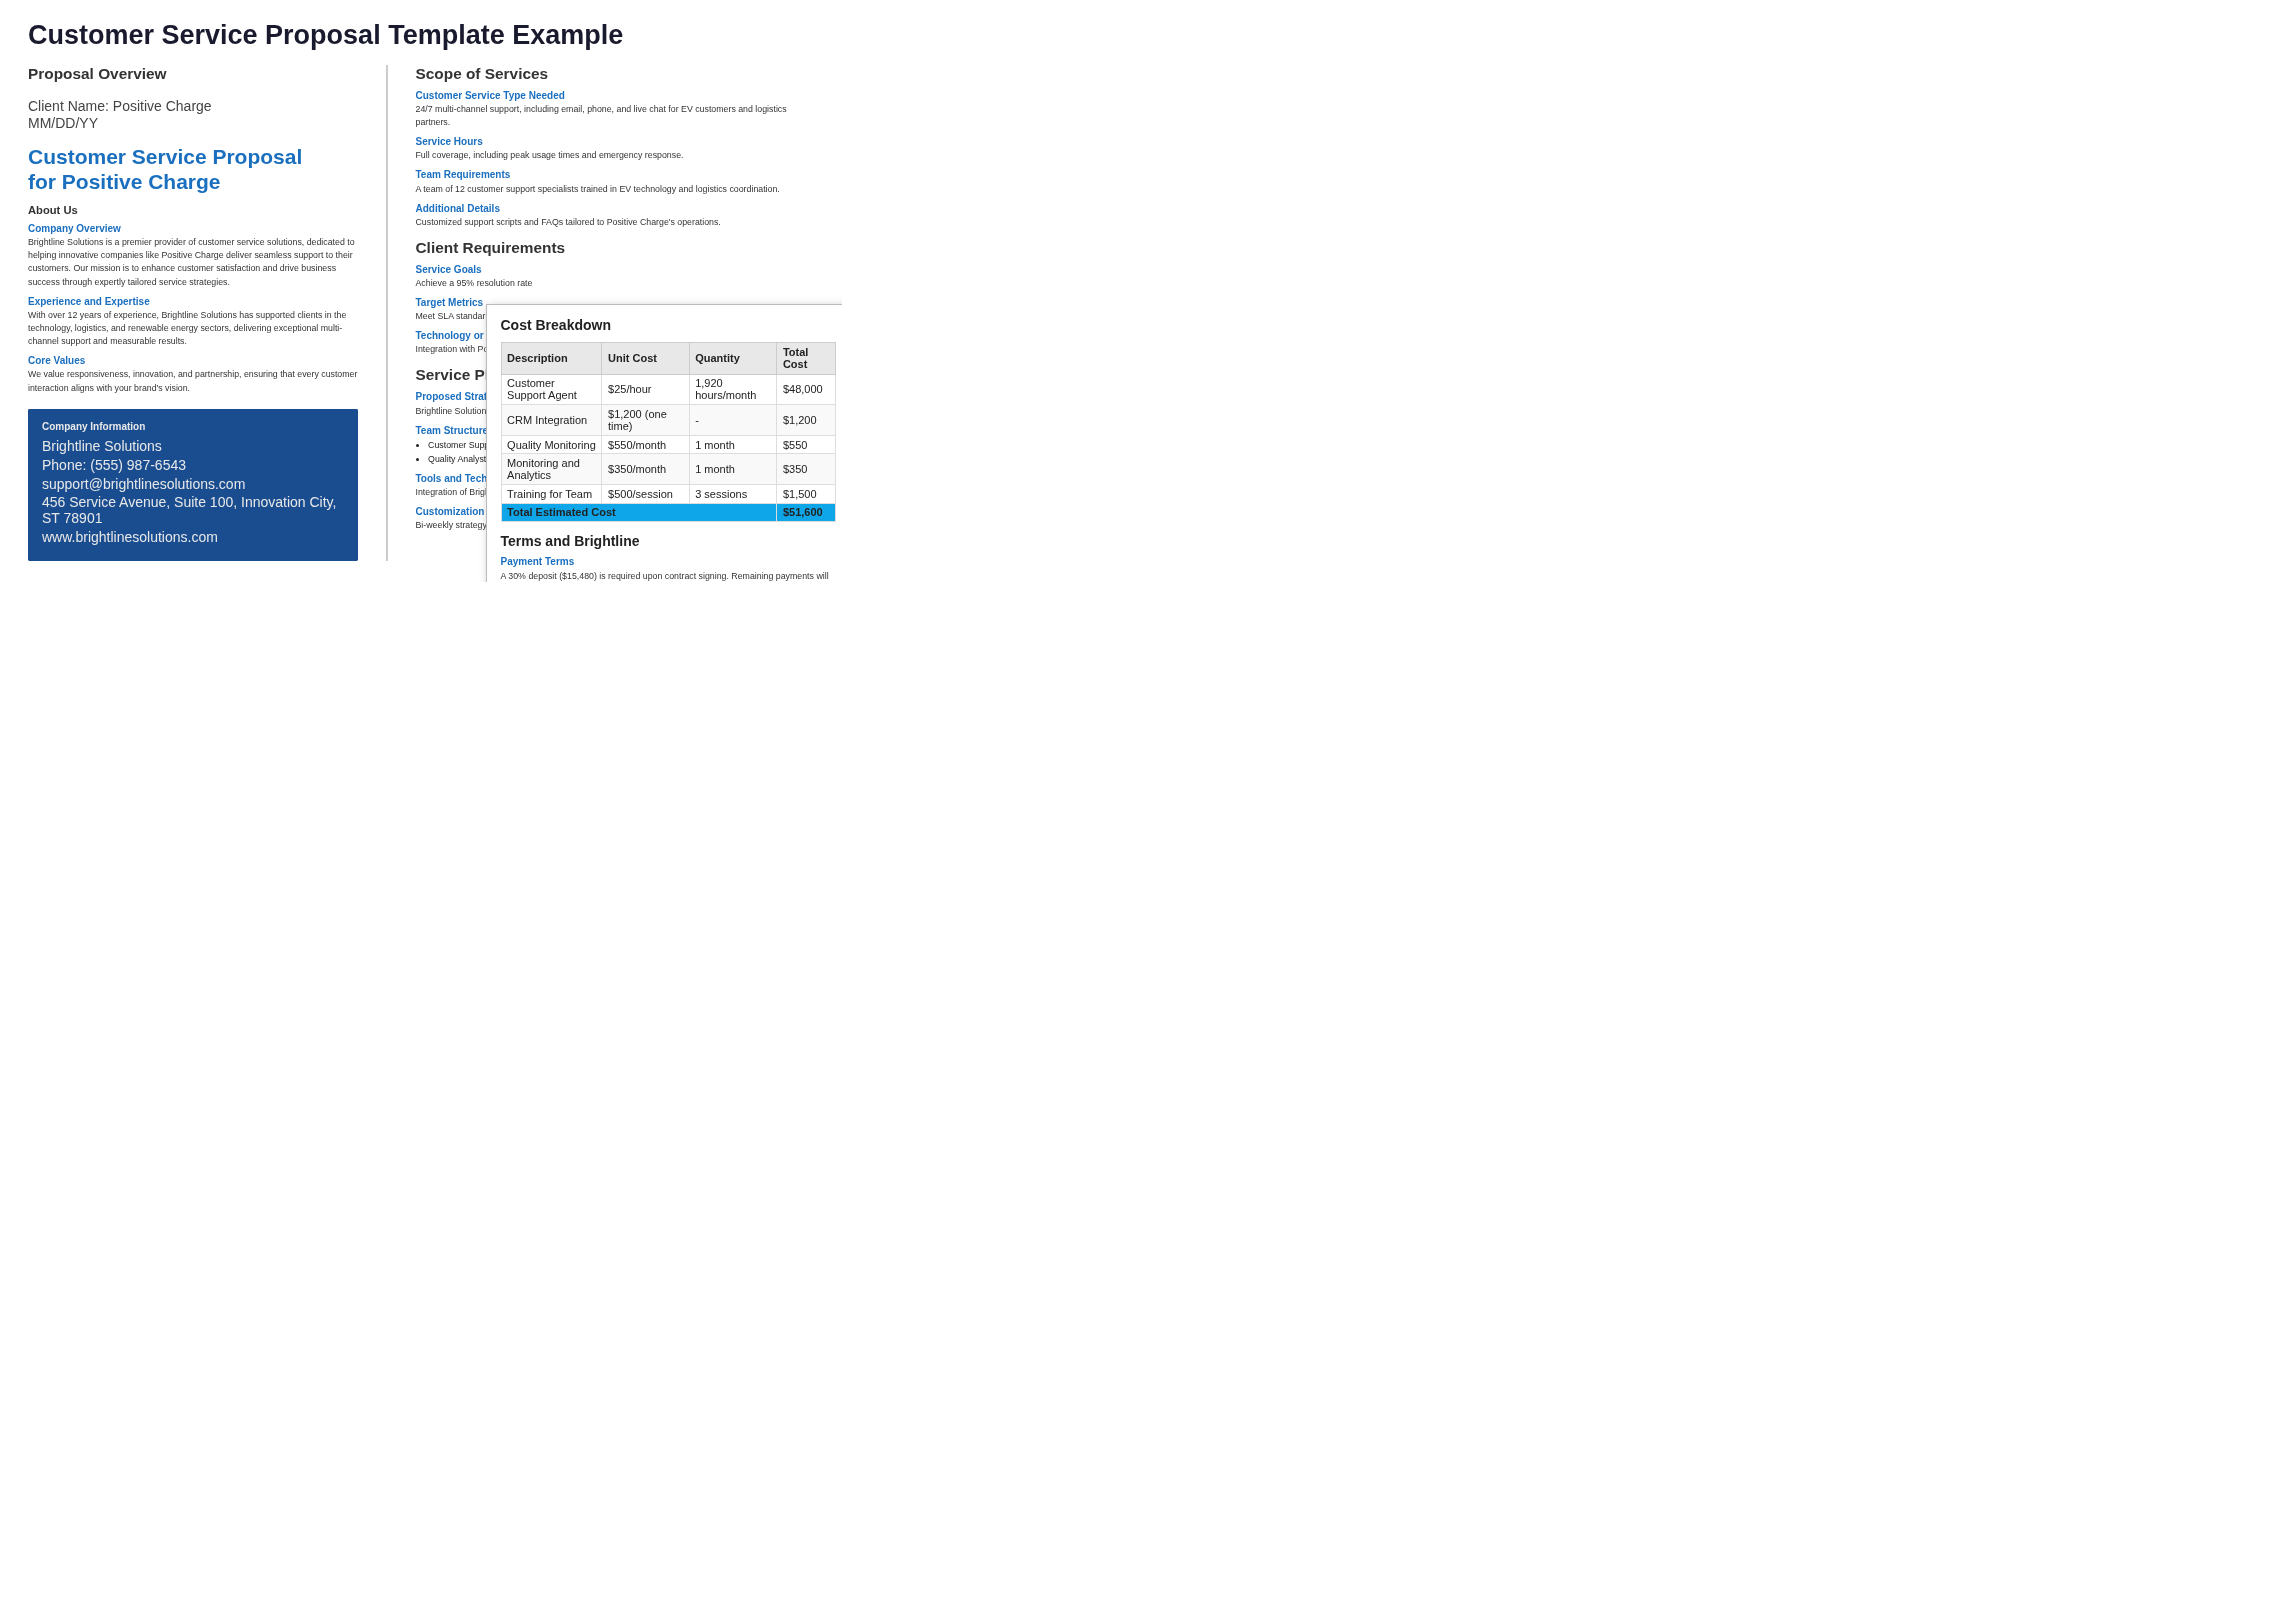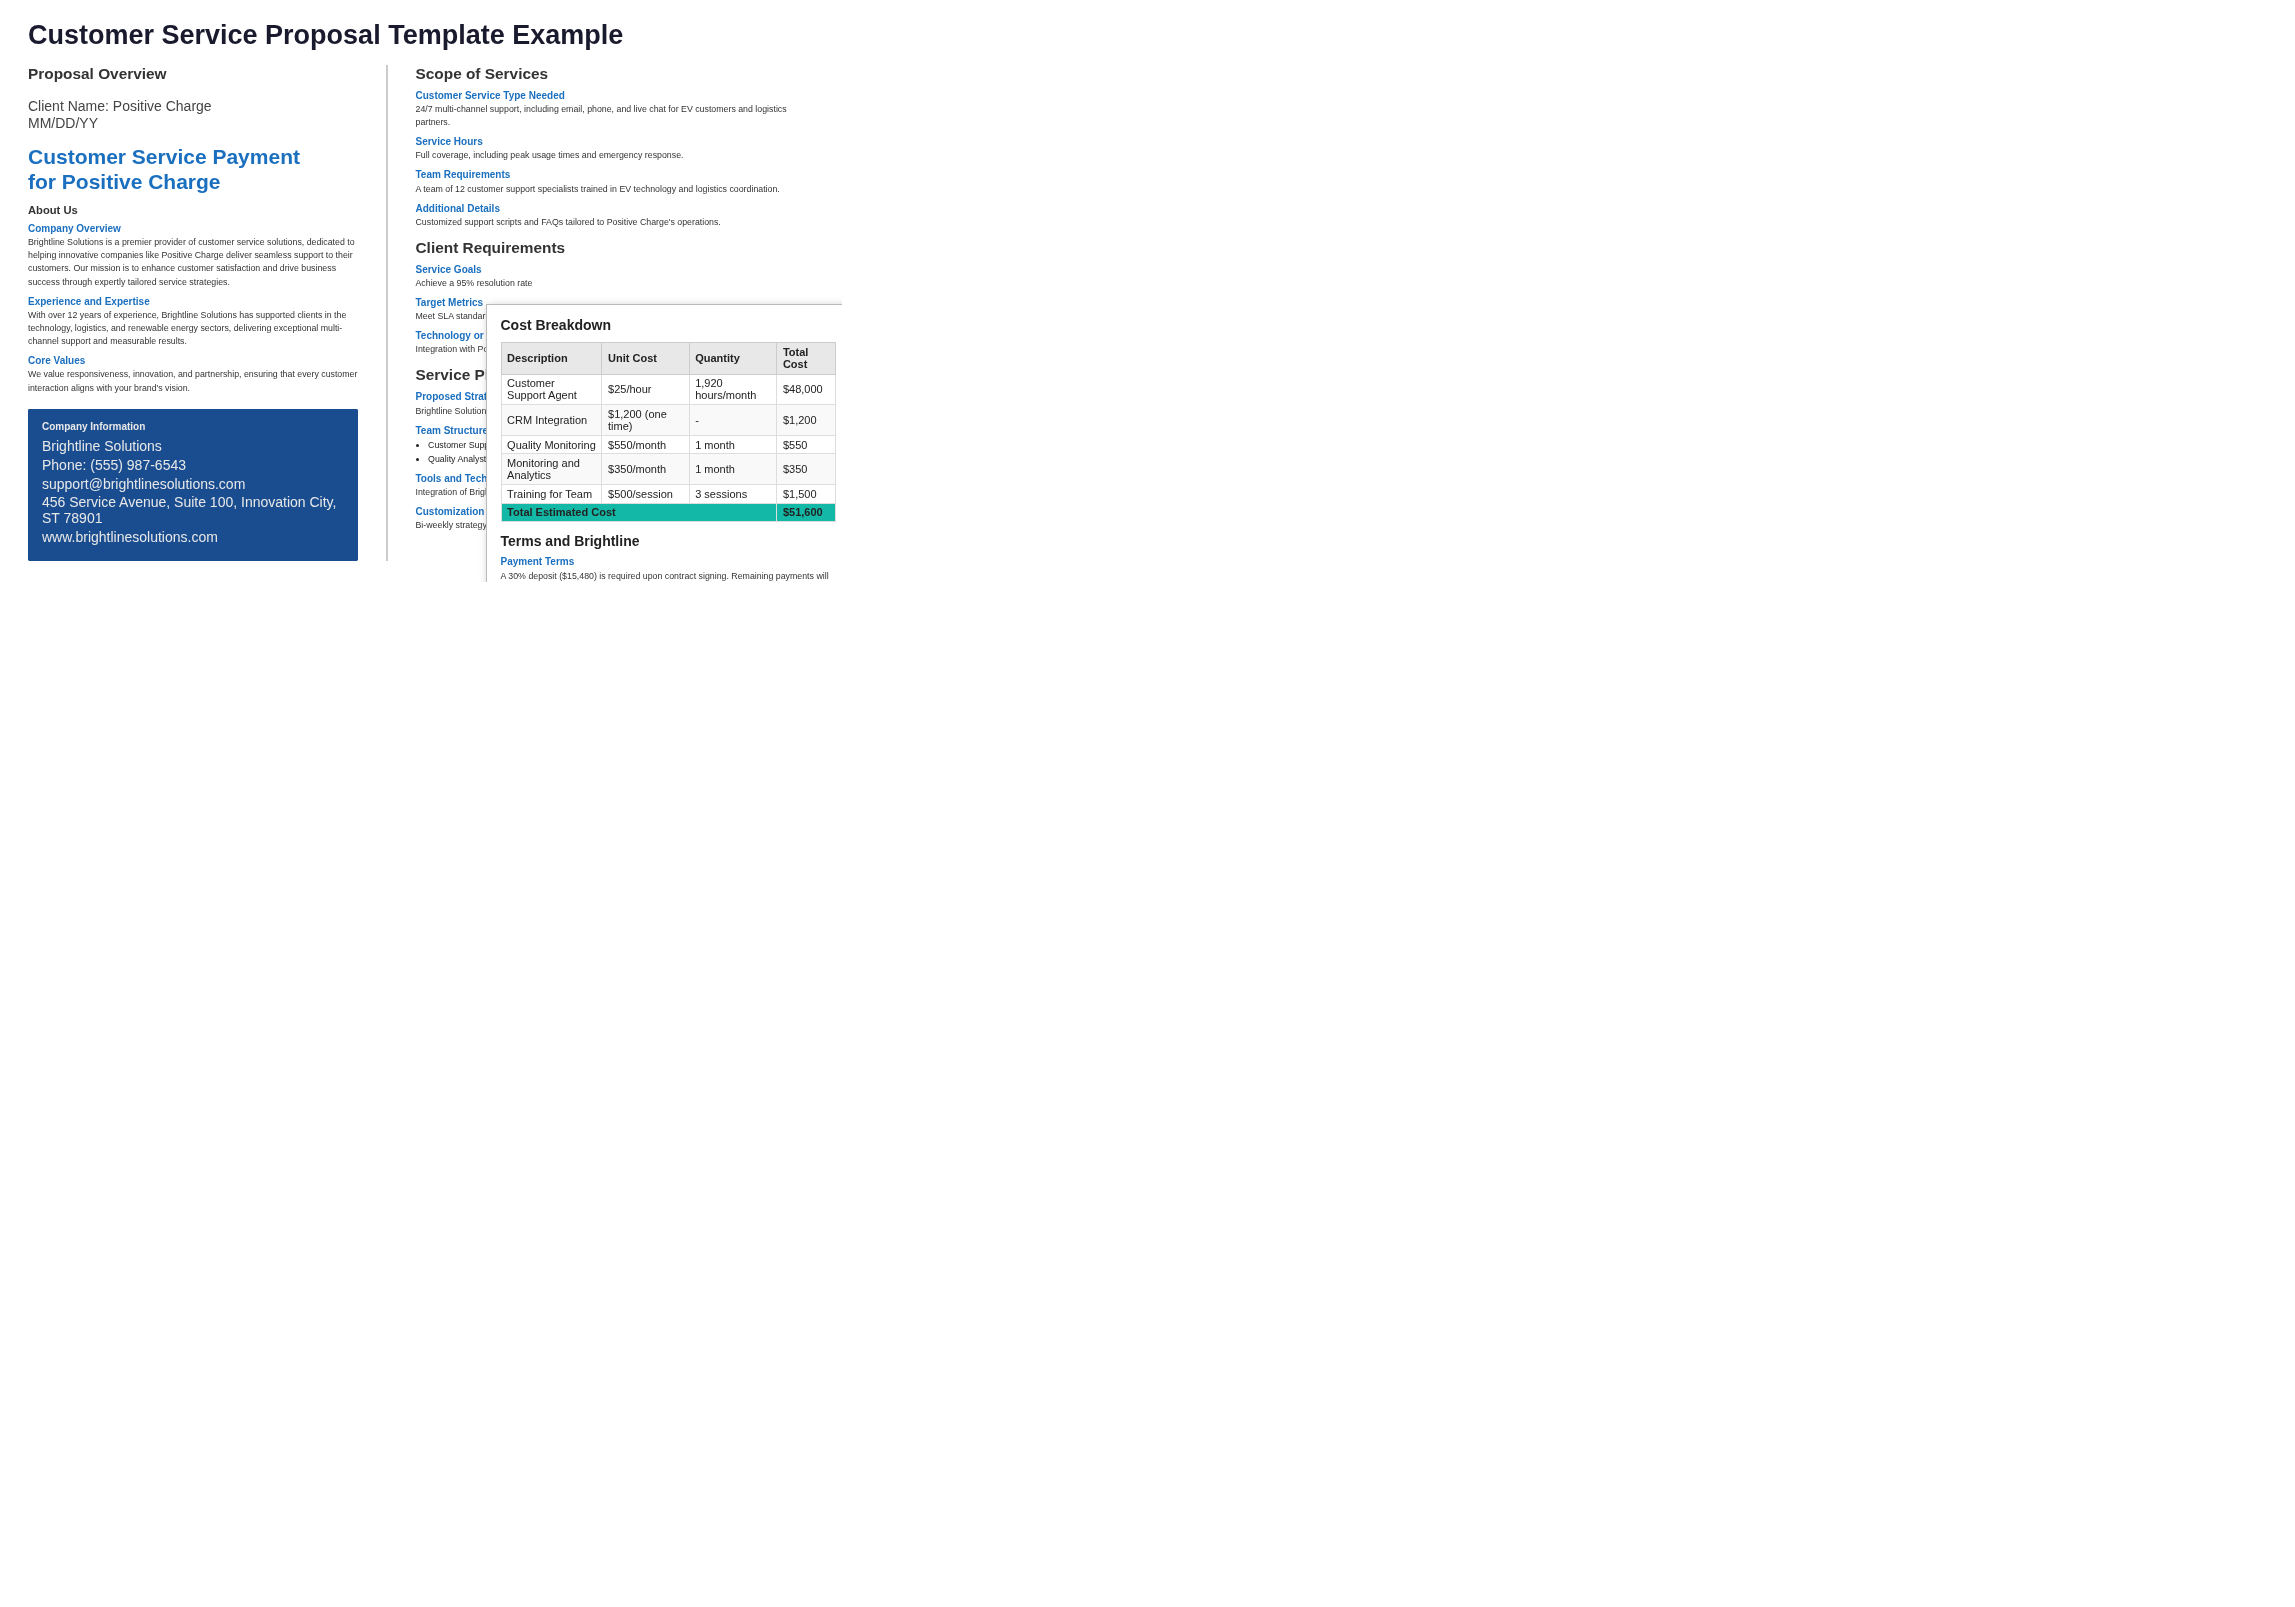--- a/index.html
+++ b/index.html
@@ -135,21 +135,21 @@
     }
     table.cost-table td {
       padding: 2.8px 5.6px;
       border: 0.7px solid #ddd;
     }
     table.cost-table tr:nth-child(even) {
       background: #f9f9f9;
     }
     .total-row td {
       font-weight: 700;
-      background: #14b8a6;
+      background: #0ea5e9;
     }
     
     .terms-section {
       margin-top: 11.2px;
     }
     .terms-section h2 {
       font-size: 14px;
       font-weight: 700;
       color: #222;
       margin-bottom: 5.6px;
@@ -190,21 +190,21 @@
 
 <div class="two-col">
 
   <div class="left-col">
 
     <h2 class="section-title">Proposal Overview</h2>
     <p class="meta-label">Client Name: Positive Charge</p>
     <p class="meta-label">MM/DD/YY</p>
 
     <h3 class="proposal-title">
-      <span>Customer Service Payment</span><br>
+      <span>Customer Service Proposal</span><br>
       <span>for Positive Charge</span>
     </h3>
 
     <h4 class="subsection">About Us</h4>
 
     <span class="blue-link">Company Overview</span>
     <p class="body-text">Brightline Solutions is a premier provider of customer service solutions, dedicated to helping innovative companies like Positive Charge deliver seamless support to their customers. Our mission is to enhance customer satisfaction and drive business success through expertly tailored service strategies.</p>
 
     <span class="blue-link">Experience and Expertise</span>
     <p class="body-text">With over 12 years of experience, Brightline Solutions has supported clients in the technology, logistics, and renewable energy sectors, delivering exceptional multi-channel support and measurable results.</p>

